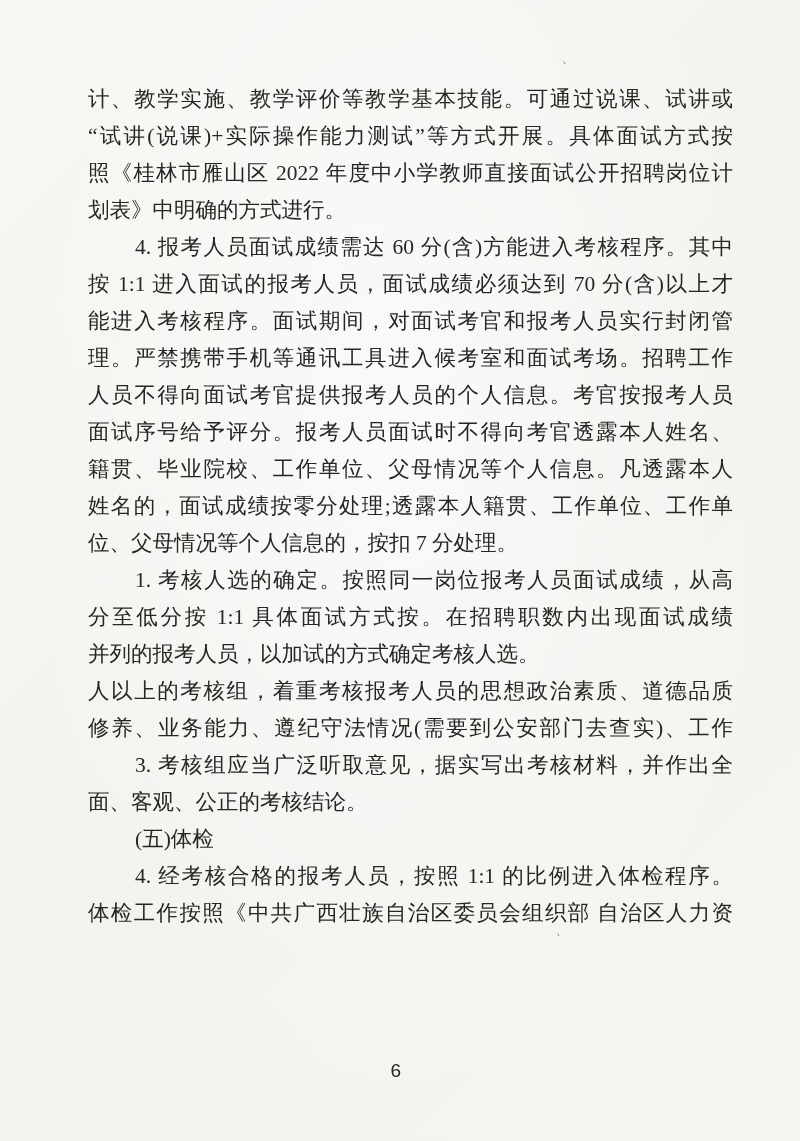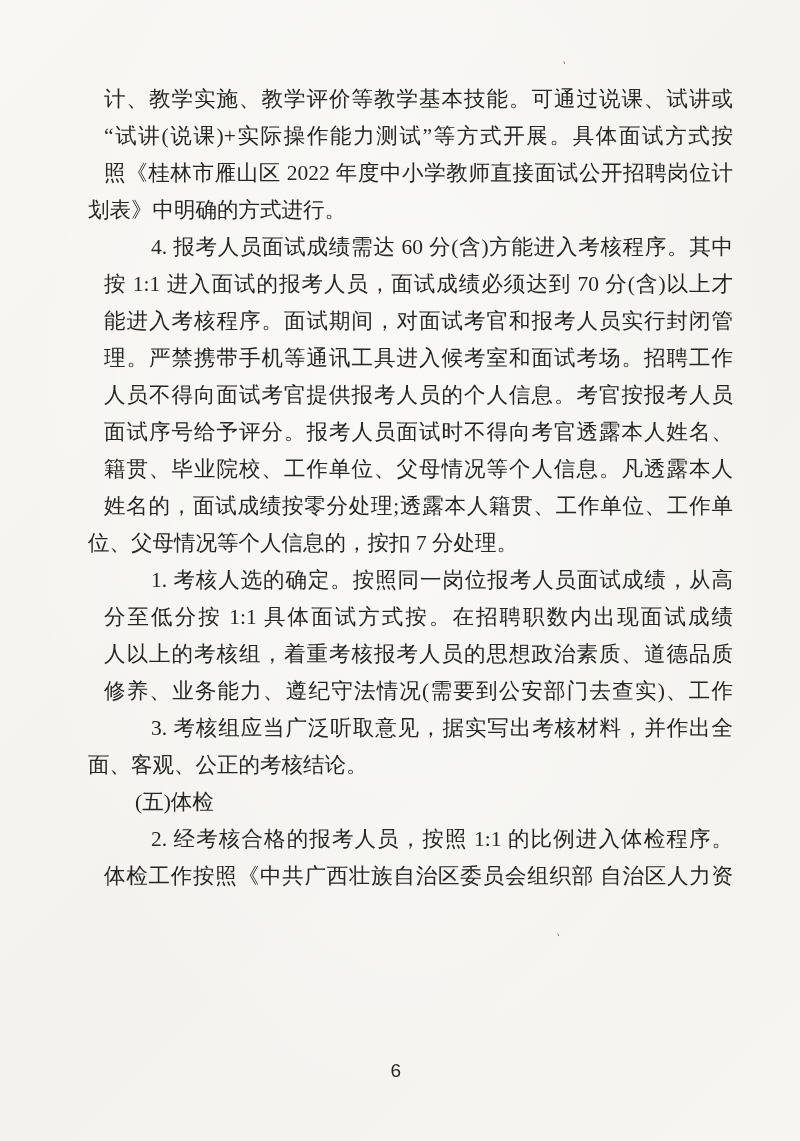--- a/index.html
+++ b/index.html
@@ -32,21 +32,20 @@
   .line {
     height: 37px;
     line-height: 37px;
     font-size: 21.5px;
     color: var(--ink, #262624);
     text-align: left;
   }
   .line.fill {
     text-align: justify;
     text-align-last: justify;
-    margin-left: 16px;
   }
   .line.indent {
     text-indent: 47px;
   }
   .page-number {
     position: absolute;
     top: 1060px;
     left: 0;
     width: 792px;
     text-align: center;
@@ -78,24 +77,25 @@
       <div class="line fill">按 1:1 进入面试的报考人员，面试成绩必须达到 70 分(含)以上才</div>
       <div class="line fill">能进入考核程序。面试期间，对面试考官和报考人员实行封闭管</div>
       <div class="line fill">理。严禁携带手机等通讯工具进入候考室和面试考场。招聘工作</div>
       <div class="line fill">人员不得向面试考官提供报考人员的个人信息。考官按报考人员</div>
       <div class="line fill">面试序号给予评分。报考人员面试时不得向考官透露本人姓名、</div>
       <div class="line fill">籍贯、毕业院校、工作单位、父母情况等个人信息。凡透露本人</div>
       <div class="line fill">姓名的，面试成绩按零分处理;透露本人籍贯、工作单位、工作单</div>
       <div class="line">位、父母情况等个人信息的，按扣 7 分处理。</div>
       <div class="line indent fill">1. 考核人选的确定。按照同一岗位报考人员面试成绩，从高</div>
       <div class="line fill">分至低分按 1:1 具体面试方式按。在招聘职数内出现面试成绩</div>
+      <div class="line">并列的报考人员，以加试的方式确定考核人选。</div>
       <div class="line fill">人以上的考核组，着重考核报考人员的思想政治素质、道德品质</div>
       <div class="line fill">修养、业务能力、遵纪守法情况(需要到公安部门去查实)、工作</div>
       <div class="line indent fill">3. 考核组应当广泛听取意见，据实写出考核材料，并作出全</div>
       <div class="line">面、客观、公正的考核结论。</div>
       <div class="line indent">(五)体检</div>
-      <div class="line indent fill">2. 经考核合格的报考人员，按照 1:1 的比例进入体检程序。</div>
+      <div class="line indent fill">4. 经考核合格的报考人员，按照 1:1 的比例进入体检程序。</div>
       <div class="line fill">体检工作按照《中共广西壮族自治区委员会组织部  自治区人力资</div>
     </div>
   <span class="artifact top">、</span>
   <span class="artifact bottom">、</span>
   <div class="page-number">6</div>
 </div>
 
 </body></html>

